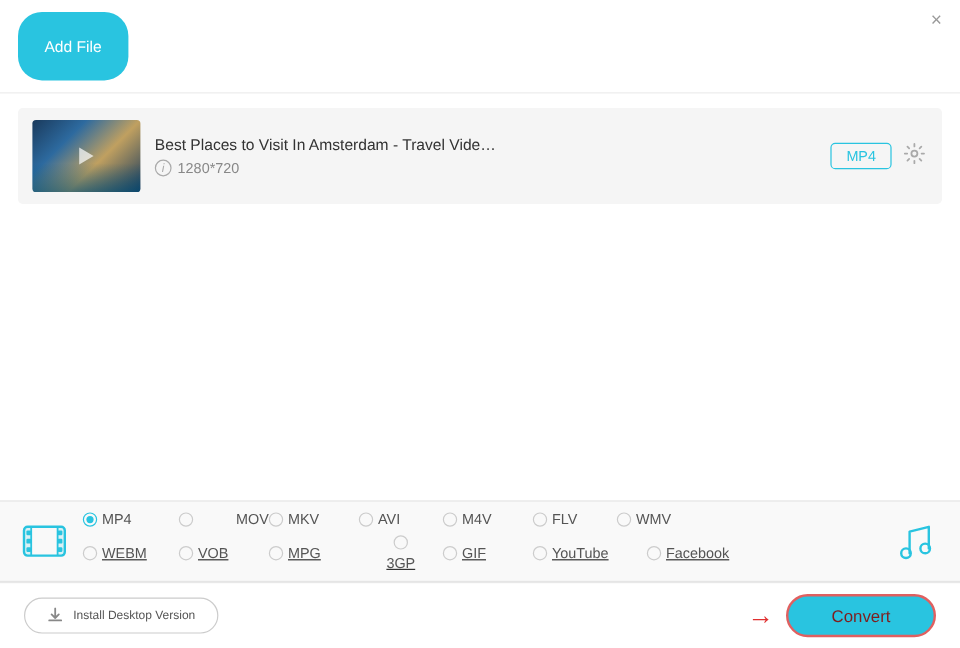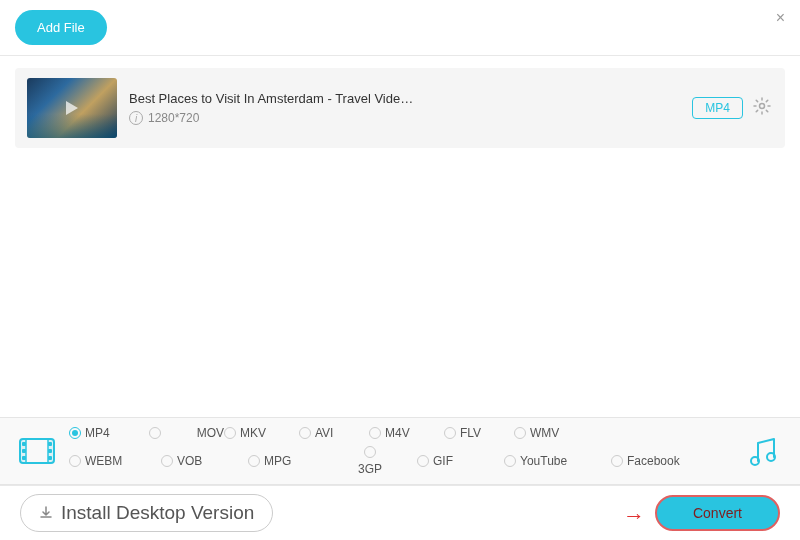--- a/index.html
+++ b/index.html
@@ -21,21 +21,21 @@
       padding: 10px 15px;
       background: #fff;
       border-bottom: 1px solid #e8e8e8;
     }
 
     .add-file-btn {
       background: #29c4e0;
       color: #fff;
       border: none;
       border-radius: 20px;
-      padding: 10px 22px;
+      padding: 21px 22px;
       font-size: 13px;
       cursor: pointer;
       font-weight: 500;
     }
 
     .close-btn {
       position: absolute;
       top: 10px;
       right: 15px;
       background: none;
@@ -243,21 +243,21 @@
     .install-btn {
       display: flex;
       align-items: center;
       gap: 8px;
       border: 1.5px solid #ccc;
       border-radius: 20px;
       padding: 7px 18px;
       background: #fff;
       cursor: pointer;
       color: #555;
-      font-size: 19px;
+      font-size: 10px;
     }
 
     .arrow-area {
       display: flex;
       align-items: center;
       gap: 10px;
     }
 
     .arrow-icon {
       color: #e03030;
@@ -352,21 +352,21 @@
       <label class="format-option" style="min-width:70px;">
         <span class="radio-input"></span>
         <span>FLV</span>
       </label>
       <label class="format-option" style="min-width:70px;">
         <span class="radio-input"></span>
         <span>WMV</span>
       </label>
     </div>
 
-    <div style="display:flex; gap:12px;">
+    <div style="display:flex; gap:0;text-decoration:underline;">
       <label class="format-option" style="min-width:80px;">
         <span class="radio-input"></span>
         <span>WEBM</span>
       </label>
       <label class="format-option" style="min-width:75px;">
         <span class="radio-input"></span>
         <span>VOB</span>
       </label>
       <label class="format-option" style="min-width:75px;">
         <span class="radio-input"></span>

